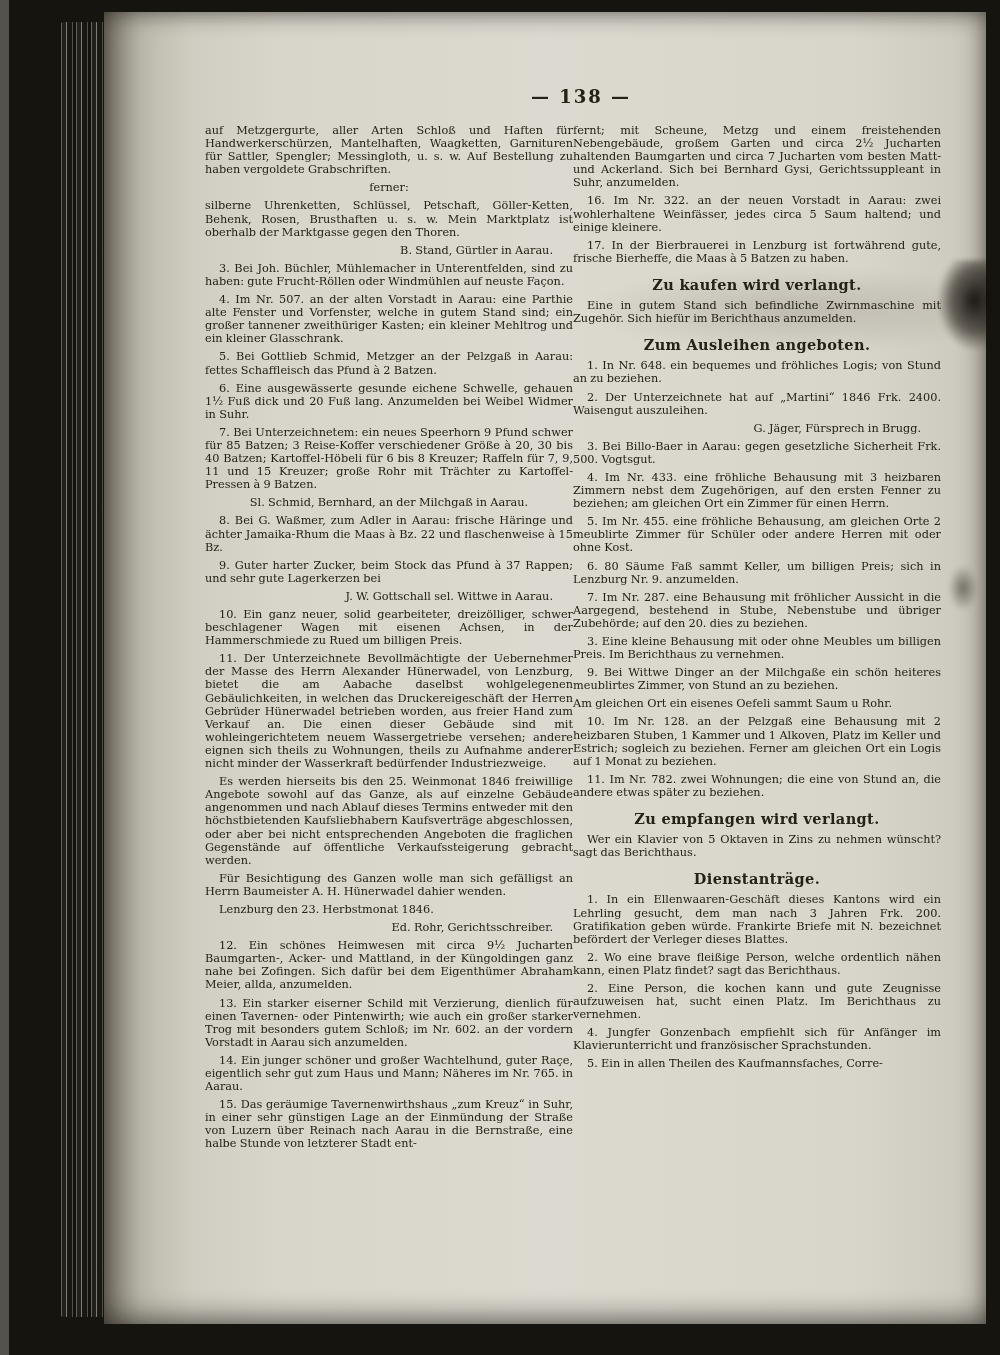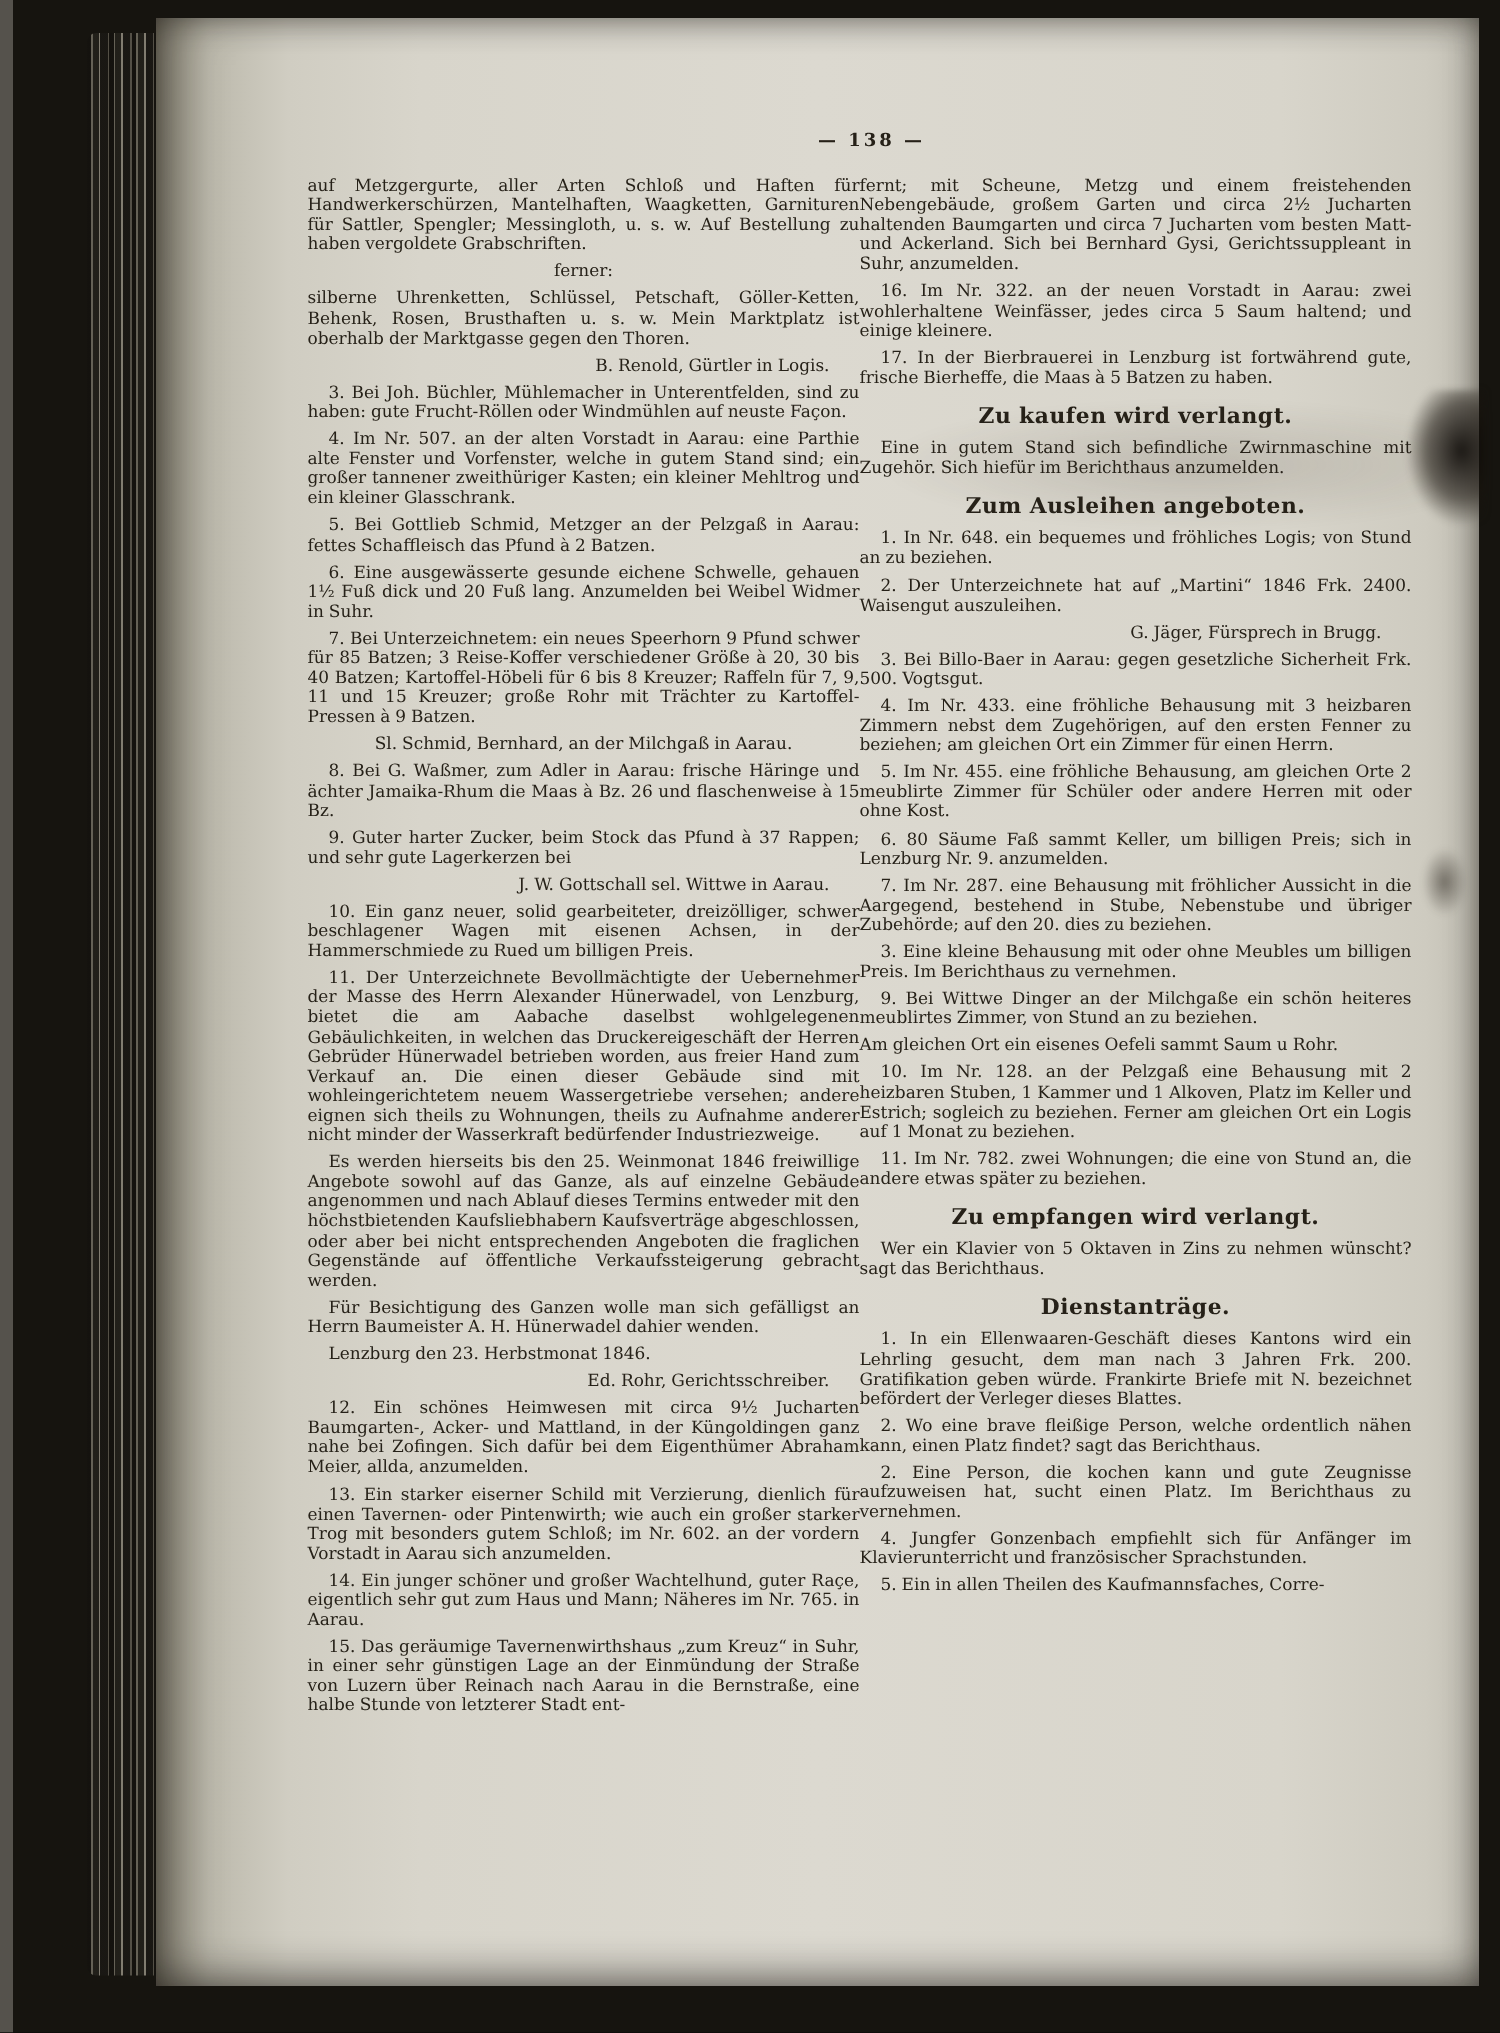--- a/index.html
+++ b/index.html
@@ -22,21 +22,21 @@
       #9b9786 0%, #bcb9ac 4%, #d0cdc2 10%, #d8d5cb 20%,
       #dcd9d0 50%, #d8d5cb 85%, #cecbc0 96%, #bfbcb1 100%);
     box-shadow:
       inset 22px 0 36px -12px rgba(15,12,8,.45),
       inset -10px 0 22px -8px rgba(15,12,8,.28),
       inset 0 10px 20px -8px rgba(15,12,8,.30),
       inset 0 -16px 26px -8px rgba(15,12,8,.38);
   }
   .content { position:absolute; left:205px; top:86px; width:752px; color:#262118; }
   .pagenum {
-    text-align:center; font-weight:bold; font-size:12px;
+    text-align:center; font-weight:bold; font-size:18px;
     letter-spacing:2px; margin:0 0 17px 0;
   }
   .cols { display:flex; gap:0; }
   .col { width:368px; }
   .blk {
     margin:0 0 5px 0; font-size:11.3px; line-height:13.1px;
     text-align:justify; word-spacing:-0.3px;
   }
   .para { text-indent:14px; }
   .cont { text-indent:0; }
@@ -72,28 +72,28 @@
   <div class="edge-stack"></div>
   <div class="paper"></div>
   <div class="showthrough"></div>
   <div class="content">
     <div class="pagenum">— 138 —</div>
     <div class="cols">
       <div class="col">
           <p class="blk cont">auf Metzgergurte, aller Arten Schloß und Haften für Handwerkerschürzen, Mantelhaften, Waagketten, Garnituren für Sattler, Spengler; Messingloth, u. s. w. Auf Bestellung zu haben vergoldete Grabschriften.</p>
           <p class="blk center">ferner:</p>
           <p class="blk cont">silberne Uhrenketten, Schlüssel, Petschaft, Göller-Ketten, Behenk, Rosen, Brusthaften u. s. w. Mein Marktplatz ist oberhalb der Marktgasse gegen den Thoren.</p>
-          <p class="blk sig">B. Renold, Gürtler in Logis.</p>
+          <p class="blk sig">B. Stand, Gürtler in Aarau.</p>
           <p class="blk para">3. Bei Joh. Büchler, Mühlemacher in Unterentfelden, sind zu haben: gute Frucht-Röllen oder Windmühlen auf neuste Façon.</p>
           <p class="blk para">4. Im Nr. 507. an der alten Vorstadt in Aarau: eine Parthie alte Fenster und Vorfenster, welche in gutem Stand sind; ein großer tannener zweithüriger Kasten; ein kleiner Mehltrog und ein kleiner Glasschrank.</p>
           <p class="blk para">5. Bei Gottlieb Schmid, Metzger an der Pelzgaß in Aarau: fettes Schaffleisch das Pfund à 2 Batzen.</p>
           <p class="blk para">6. Eine ausgewässerte gesunde eichene Schwelle, gehauen 1½ Fuß dick und 20 Fuß lang. Anzumelden bei Weibel Widmer in Suhr.</p>
           <p class="blk para">7. Bei Unterzeichnetem: ein neues Speerhorn 9 Pfund schwer für 85 Batzen; 3 Reise-Koffer verschiedener Größe à 20, 30 bis 40 Batzen; Kartoffel-Höbeli für 6 bis 8 Kreuzer; Raffeln für 7, 9, 11 und 15 Kreuzer; große Rohr mit Trächter zu Kartoffel-Pressen à 9 Batzen.</p>
           <p class="blk center">Sl. Schmid, Bernhard, an der Milchgaß in Aarau.</p>
-          <p class="blk para">8. Bei G. Waßmer, zum Adler in Aarau: frische Häringe und ächter Jamaika-Rhum die Maas à Bz. 26 und flaschenweise à 15 Bz.</p>
+          <p class="blk para">8. Bei G. Waßmer, zum Adler in Aarau: frische Häringe und ächter Jamaika-Rhum die Maas à Bz. 22 und flaschenweise à 15 Bz.</p>
           <p class="blk para">9. Guter harter Zucker, beim Stock das Pfund à 37 Rappen; und sehr gute Lagerkerzen bei</p>
           <p class="blk sig">J. W. Gottschall sel. Wittwe in Aarau.</p>
           <p class="blk para">10. Ein ganz neuer, solid gearbeiteter, dreizölliger, schwer beschlagener Wagen mit eisenen Achsen, in der Hammerschmiede zu Rued um billigen Preis.</p>
           <p class="blk para">11. Der Unterzeichnete Bevollmächtigte der Uebernehmer der Masse des Herrn Alexander Hünerwadel, von Lenzburg, bietet die am Aabache daselbst wohlgelegenen Gebäulichkeiten, in welchen das Druckereigeschäft der Herren Gebrüder Hünerwadel betrieben worden, aus freier Hand zum Verkauf an. Die einen dieser Gebäude sind mit wohleingerichtetem neuem Wassergetriebe versehen; andere eignen sich theils zu Wohnungen, theils zu Aufnahme anderer nicht minder der Wasserkraft bedürfender Industriezweige.</p>
           <p class="blk para">Es werden hierseits bis den 25. Weinmonat 1846 freiwillige Angebote sowohl auf das Ganze, als auf einzelne Gebäude angenommen und nach Ablauf dieses Termins entweder mit den höchstbietenden Kaufsliebhabern Kaufsverträge abgeschlossen, oder aber bei nicht entsprechenden Angeboten die fraglichen Gegenstände auf öffentliche Verkaufssteigerung gebracht werden.</p>
           <p class="blk para">Für Besichtigung des Ganzen wolle man sich gefälligst an Herrn Baumeister A. H. Hünerwadel dahier wenden.</p>
           <p class="blk para">Lenzburg den 23. Herbstmonat 1846.</p>
           <p class="blk sig">Ed. Rohr, Gerichtsschreiber.</p>
           <p class="blk para">12. Ein schönes Heimwesen mit circa 9½ Jucharten Baumgarten-, Acker- und Mattland, in der Küngoldingen ganz nahe bei Zofingen. Sich dafür bei dem Eigenthümer Abraham Meier, allda, anzumelden.</p>
           <p class="blk para">13. Ein starker eiserner Schild mit Verzierung, dienlich für einen Tavernen- oder Pintenwirth; wie auch ein großer starker Trog mit besonders gutem Schloß; im Nr. 602. an der vordern Vorstadt in Aarau sich anzumelden.</p>

